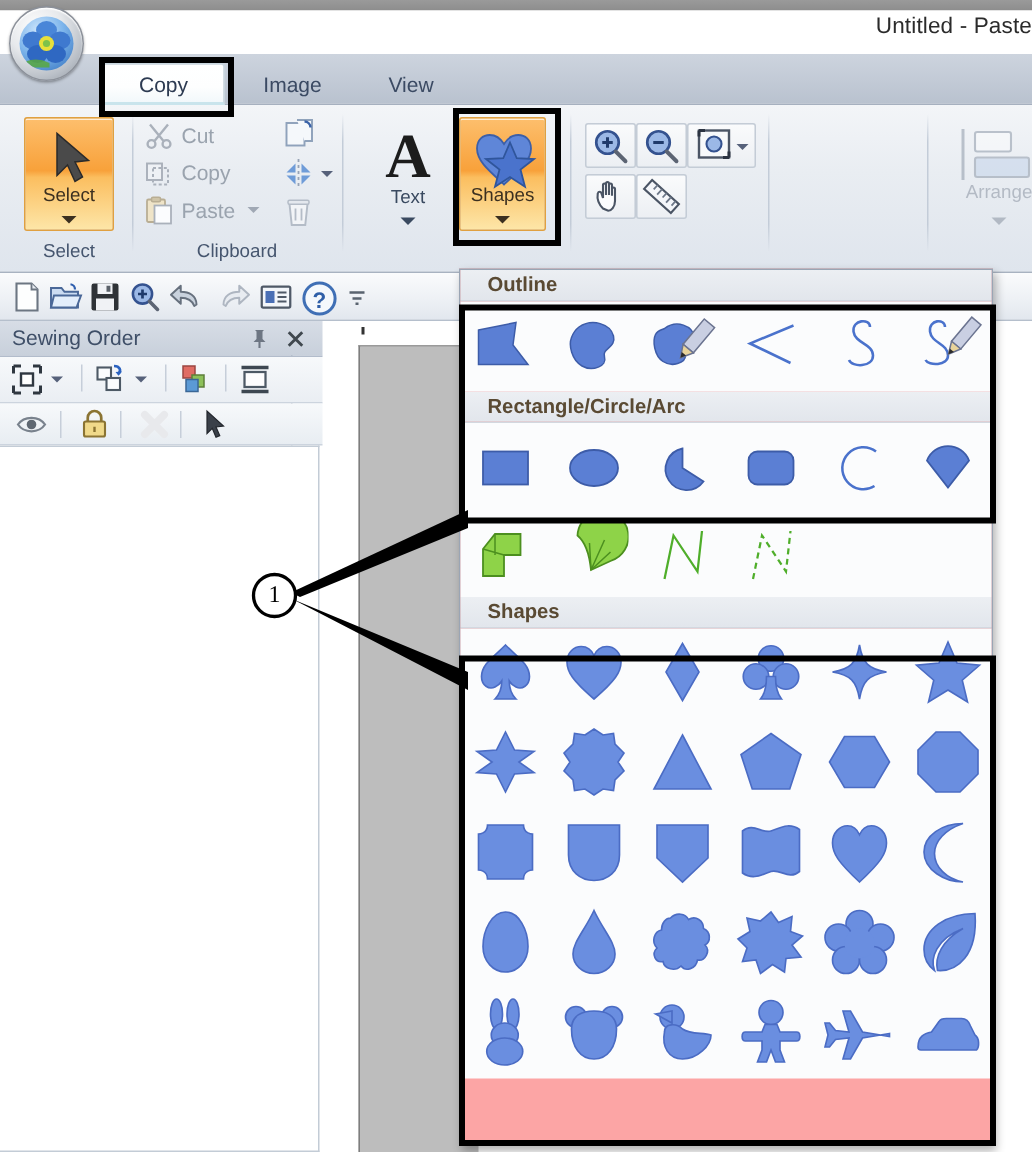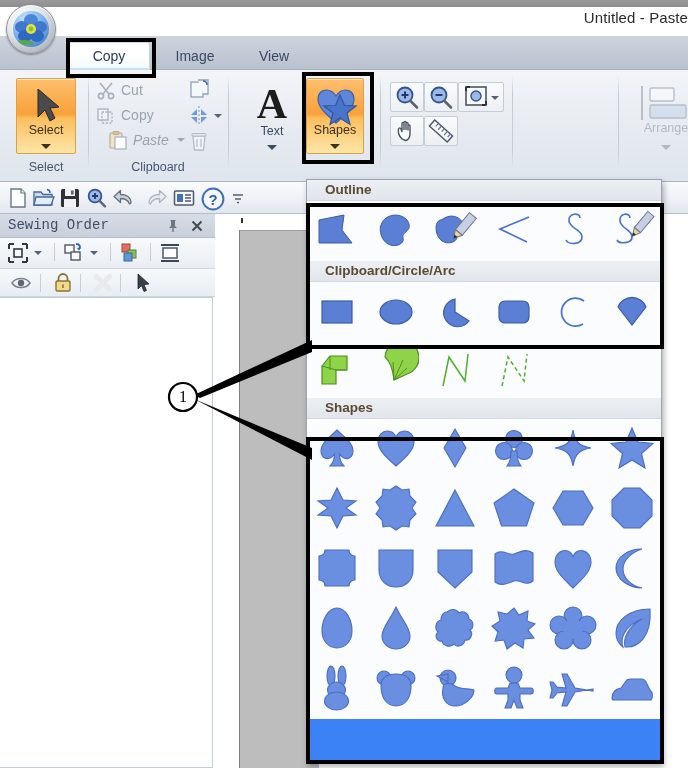--- a/index.html
+++ b/index.html
@@ -126,21 +126,21 @@
   .qat {
     position: absolute; left: 0; top: 182px; width: 688px; height: 32px;
     background: linear-gradient(to bottom, #fafbfc 0%, #eef1f5 55%, #e2e7ee 100%);
     border-bottom: 1px solid #b5bfcc;
   }
   .qat-btn { position: absolute; top: 4px; width: 26px; height: 24px; }
 
   
   .panel {
     position: absolute; left: 0; top: 214px; width: 195px; height: 554px;
-    background: #f4f6f8; border-right: 1px solid #aab3c0; font-family: Liberation Mono, monospace;
+    background: #f4f6f8; border-right: 1px solid #aab3c0;
   }
   .panel-title {
     position: absolute; left: 0; top: 0; width: 215px; height: 24px;
     background: linear-gradient(to bottom, #d7dde6 0%, #c8d0db 100%);
     border-bottom: 1px solid #b2bccb;
   }
   .panel-title span {
     position: absolute; left: 8px; top: 3px; font-size: 14px; color: #3f4f68;
   }
   .panel-toolbar1 {
@@ -185,21 +185,21 @@
   }
   .work-gray {
     position: absolute; left: 0px; top: 16px; width: 80px; height: 538px;
     background: #bdbdbd; border-left: 1px solid #7e7e7e; border-top: 1px solid #9a9a9a;
   }
   .hruler-dot { position: absolute; left: 2px; top: 4px; width: 2px; height: 5px; background: #333; }
 
   
   .dropdown {
     position: absolute; left: 306px; top: 179px; width: 356px; height: 585px;
-    background: #3b82f6;
+    background: #fca5a5;
     border: 1px solid #9aa5b4;
     box-shadow: 2px 3px 6px rgba(0,0,0,.30);
     z-index: 30;
   }
   .sec-head {
     position: relative; height: 21px;
     background: linear-gradient(to bottom, #eceff3 0%, #e2e6ec 100%);
     border-bottom: 1px solid #d2d8e0;
   }
   .sec-head span {
@@ -282,21 +282,21 @@
       </div>
 
       <div class="clipitem" style="left:4px; top:33px;">
         <svg width="20" height="20" viewBox="0 0 20 20">
           <rect x="2" y="4" width="10" height="11" fill="#eef1f5" stroke="#aab1bb" stroke-width="1.3"></rect>
           <rect x="6" y="7" width="10" height="11" fill="none" stroke="#aab1bb" stroke-width="1.3" stroke-dasharray="2 1.6"></rect>
         </svg>
         <span>Copy</span>
       </div>
 
-      <div class="clipitem" style="left:16px; top:58px;font-style:italic;">
+      <div class="clipitem" style="left:4px; top:58px;">
         <svg width="20" height="20" viewBox="0 0 20 20">
           <rect x="2" y="3" width="12" height="15" rx="1" fill="#efe4c8" stroke="#b9ae94" stroke-width="1.2"></rect>
           <rect x="5" y="1.5" width="6" height="3" rx="1" fill="#cfc4a8" stroke="#b9ae94" stroke-width="1"></rect>
           <rect x="7" y="7" width="11" height="12" fill="#fbfcfe" stroke="#aab1bb" stroke-width="1.2"></rect>
         </svg>
         <span>Paste</span>
         <span class="caret-gray" style="margin-left:3px;"></span>
       </div>
 
       <div style="position:absolute; left:96px; top:6px;">
@@ -591,21 +591,21 @@
               <rect x="28" y="1" width="8" height="21" fill="#c9cfe2" stroke="#6b7490" stroke-width="1"></rect>
               <path d="M28 22 L32 30 L36 22 Z" fill="#e8d39a" stroke="#6b7490" stroke-width="1"></path>
               <path d="M30.2 26.5 L32 30 L33.8 26.5 Z" fill="#2b2b2b"></path>
             </g>
           </svg>
         </div>
       </div>
     </div>
 
     <div class="sec-head">
-      <span>Clipboard/Circle/Arc</span>
+      <span>Rectangle/Circle/Arc</span>
     </div>
     <div class="sec-body" style="height:60px;">
       <div class="cellrow" style="height:60px;">
         <div class="cell" style="width:60px;">
           <svg class="shape-svg" width="46" height="42" viewBox="0 0 46 42">
             <rect x="8" y="10" width="30" height="22" fill="#5b7fd4" stroke="#3d5ca8" stroke-width="1.2"></rect>
           </svg>
         </div>
         <div class="cell" style="width:60px;">
           <svg class="shape-svg" width="46" height="42" viewBox="0 0 46 42">

